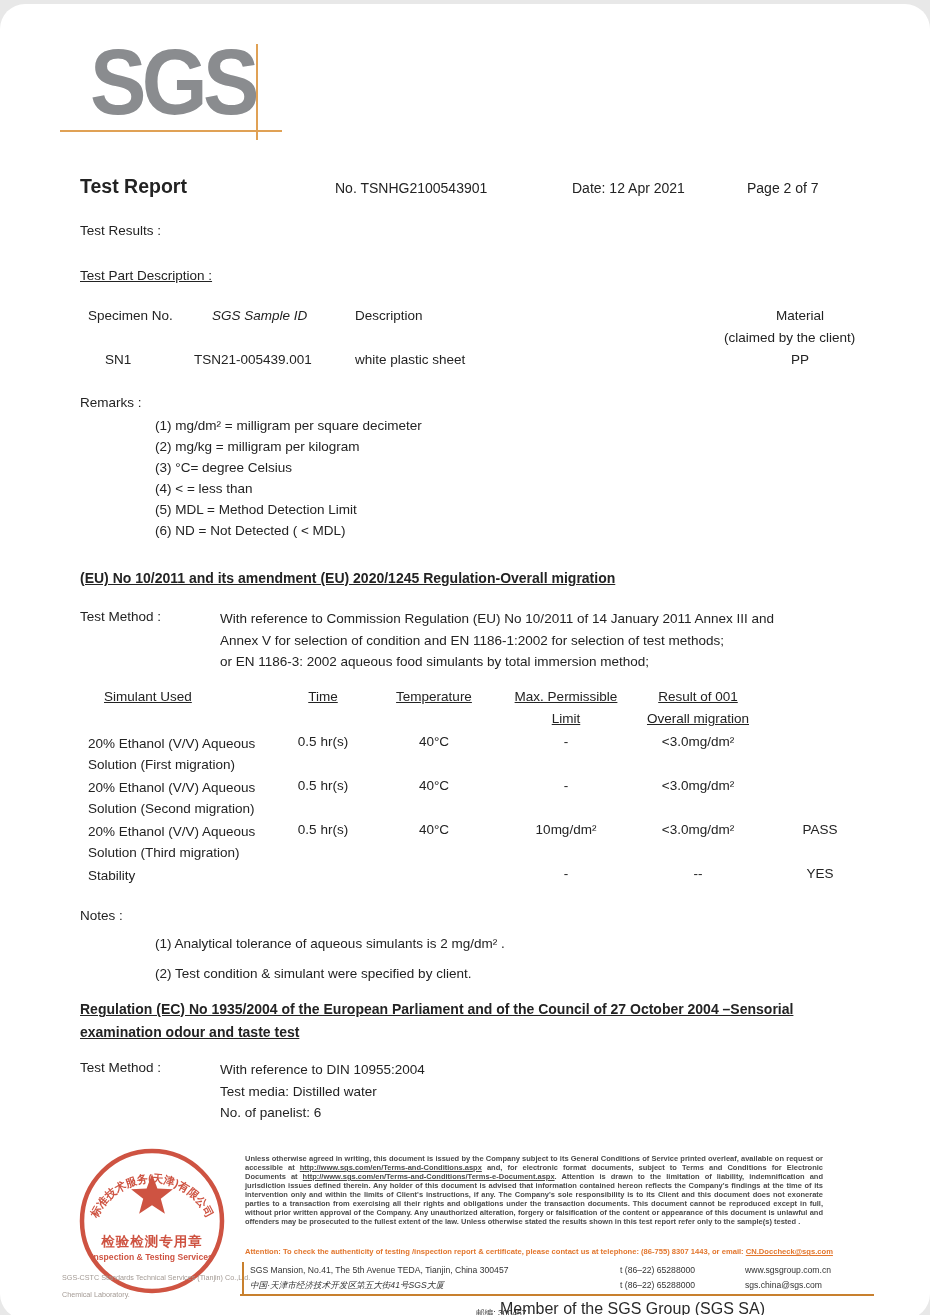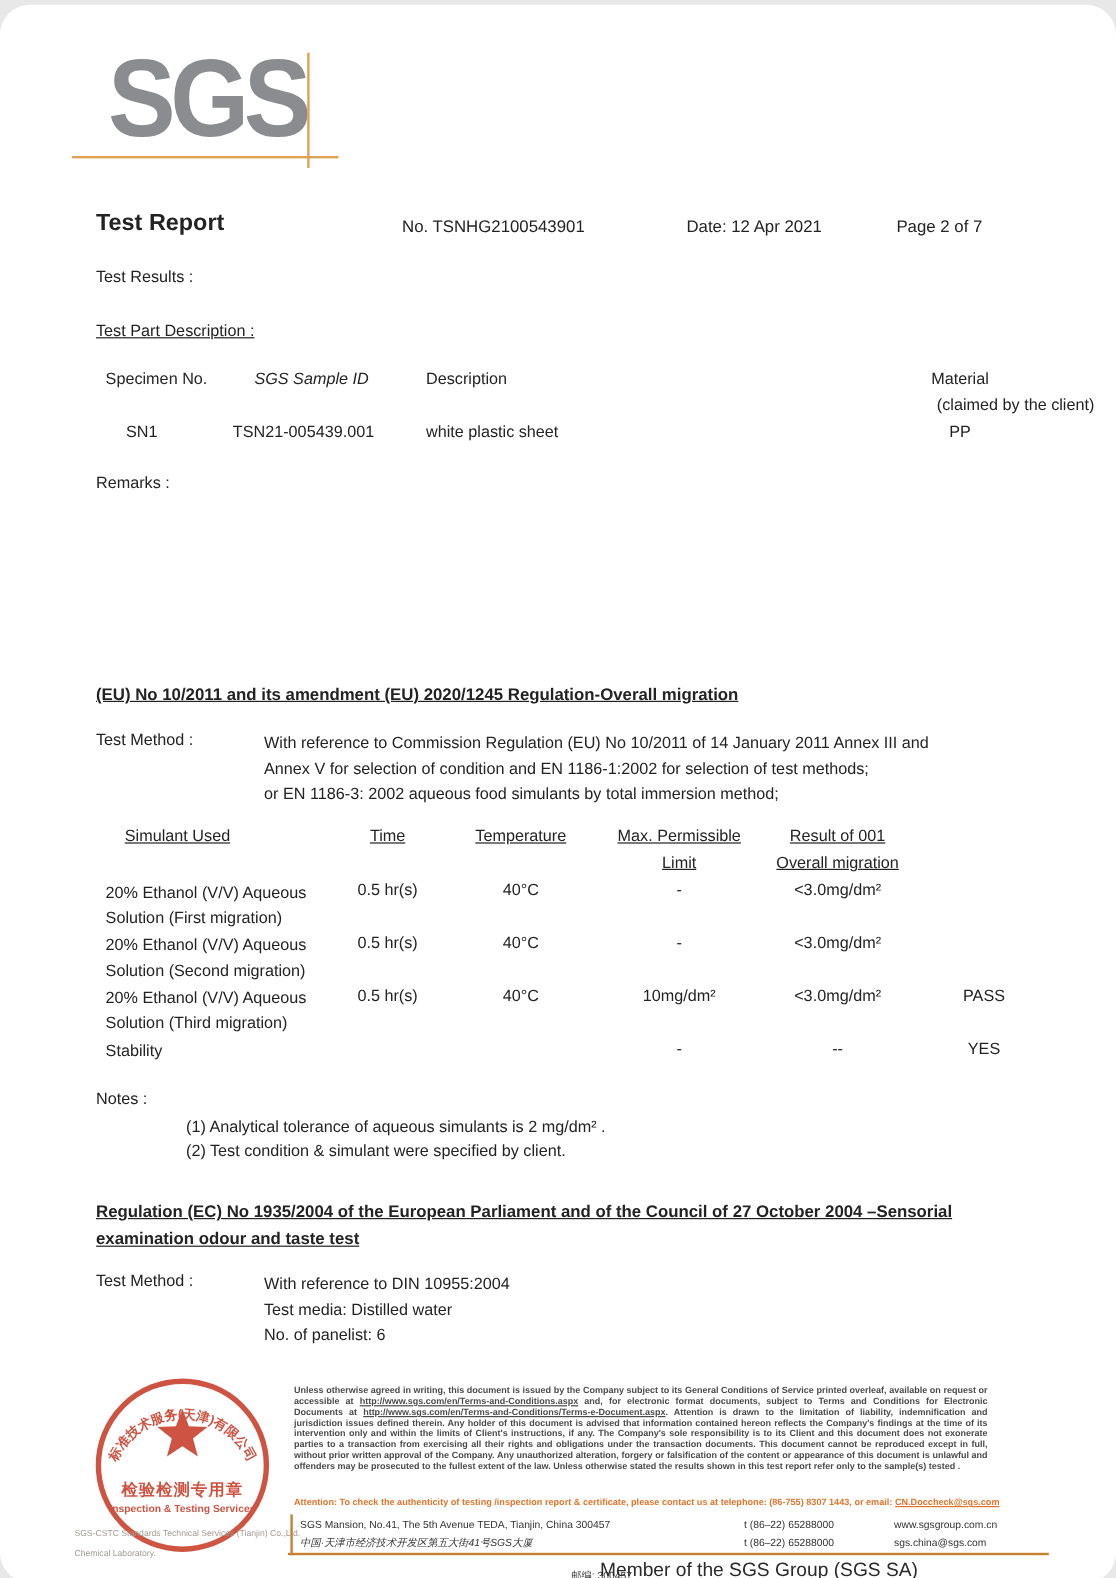--- a/index.html
+++ b/index.html
@@ -73,31 +73,37 @@
   <div class="abs report-page">Page 2 of 7</div>
 
   <div class="abs t" style="left:80px; top:218px;">Test Results :</div>
   <div class="abs t u" style="left:80px; top:263px;">Test Part Description :</div>
 
   <div>
     <div class="abs t" style="left:88px;  top:303px;">Specimen No.</div>
     <div class="abs t" style="left:212px; top:303px;font-style:italic;">SGS Sample ID</div>
     <div class="abs t" style="left:355px; top:303px;">Description</div>
     <div class="abs t" style="left:724px; top:303px; width:152px; text-align:center;">Material</div>
-    <div class="abs t" style="left:760px; top:325px; width:152px; text-align:right;">(claimed by the client)</div>
+    <div class="abs t" style="left:724px; top:325px; width:152px; text-align:left;">(claimed by the client)</div>
 
     <div>
       <div class="abs t" style="left:105px; top:347px;">SN1</div>
       <div class="abs t" style="left:194px; top:347px;">TSN21-005439.001</div>
       <div class="abs t" style="left:355px; top:347px;">white plastic sheet</div>
       <div class="abs t" style="left:724px; top:347px; width:152px; text-align:center;">PP</div>
     </div>
   </div>
 
   <div class="abs t" style="left:80px; top:390px;">Remarks :</div>
+  <div class="abs t multiline" style="left:155px; top:411px; line-height:21px;">(1) mg/dm² = milligram per square decimeter
+(2) mg/kg = milligram per kilogram
+(3) °C= degree Celsius
+(4) &lt; = less than
+(5) MDL = Method Detection Limit
+(6) ND = Not Detected ( &lt; MDL)</div>
 
   <div class="abs t b u" style="left:80px; top:566px; font-size:14px;">(EU) No 10/2011 and its amendment (EU) 2020/1245 Regulation-Overall migration</div>
   <div class="abs t" style="left:80px; top:604px;">Test Method :</div>
   <div class="abs t multiline" style="left:220px; top:604px; width:650px; line-height:21.5px;">With reference to Commission Regulation (EU) No 10/2011 of 14 January 2011 Annex III and
 Annex V for selection of condition and EN 1186-1:2002 for selection of test methods;
 or EN 1186-3: 2002 aqueous food simulants by total immersion method;</div>
 
   <div>
 
     <div class="abs t u simhead" style="top:684px;">Simulant Used</div>
@@ -140,21 +146,21 @@
 
     <div>
       <div class="abs t multiline sim" style="top:861px; line-height:21px;">Stability</div>
       <div class="abs t limit" style="top:861px;">-</div>
       <div class="abs t result" style="top:861px;">--</div>
       <div class="abs t verdict" style="top:861px;">YES</div>
     </div>
   </div>
 
   <div class="abs t" style="left:80px; top:903px;">Notes :</div>
-  <div class="abs t multiline" style="left:155px; top:925px; line-height:20px;">(1) Analytical tolerance of aqueous simulants is 2 mg/dm² .
+  <div class="abs t multiline" style="left:155px; top:925px; line-height:30px;">(1) Analytical tolerance of aqueous simulants is 2 mg/dm² .
 (2) Test condition &amp; simulant were specified by client.</div>
 
   <div class="abs t b u multiline" style="left:80px; top:994px; width:830px; font-size:14px; line-height:22.5px;">Regulation (EC) No 1935/2004 of the European Parliament and of the Council of 27 October 2004 –Sensorial 
 examination odour and taste test</div>
   <div class="abs t" style="left:80px; top:1055px;">Test Method :</div>
   <div class="abs t multiline" style="left:220px; top:1055px; width:650px; line-height:21.5px;">With reference to DIN 10955:2004
 Test media: Distilled water
 No. of panelist: 6</div>
 
   <svg class="abs" style="left:58px; top:1140px;" width="188" height="156" viewBox="0 0 188 156">

